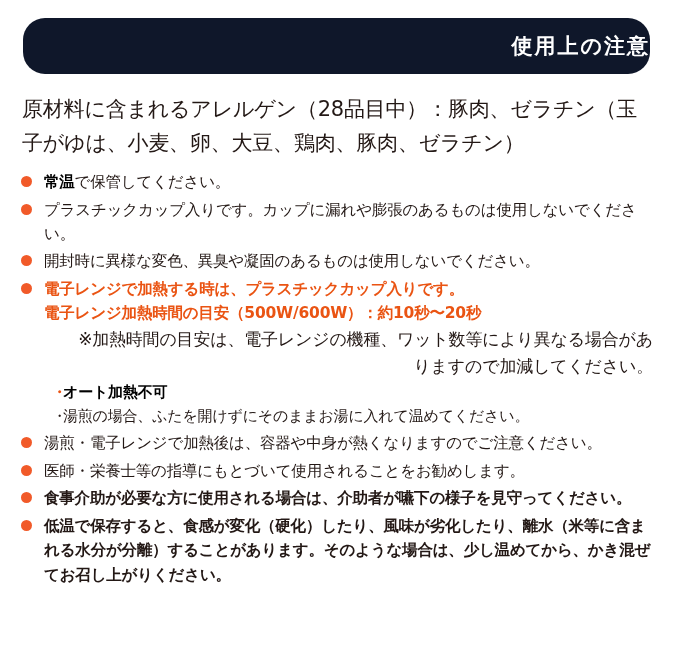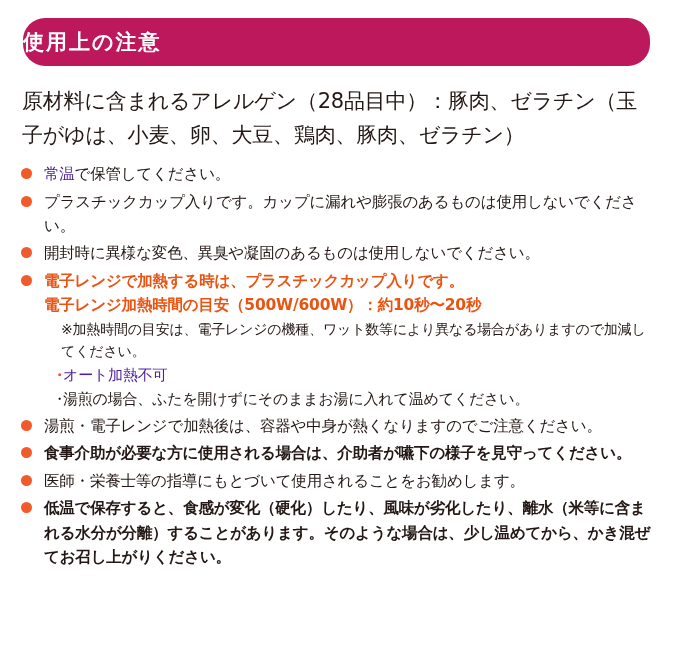--- a/index.html
+++ b/index.html
@@ -16,26 +16,26 @@
   }
   .page {
     position: relative;
     width: 673px;
     height: 665px;
     box-sizing: border-box;
     padding: 0 20px;
   }
   .title-bar {
     margin: 18px 3px 0 3px;
-    height: 48px;
-    background: #be185d;
+    height: 56px;
+    background: #0f172a;
     border-radius: 22px;
     display: flex;
     align-items: center;
-    justify-content: flex-start;
+    justify-content: flex-end;
   }
   .title-bar .title-text {
     color: #ffffff;
     font-size: 21px;
     font-weight: bold;
     letter-spacing: 2px;
   }
   .allergen {
     margin: 18px 2px 0 2px;
     font-size: 21px;
@@ -60,41 +60,42 @@
     position: absolute;
     left: 1px;
     top: 6px;
     width: 11px;
     height: 11px;
     border-radius: 50%;
     background: #f15a29;
     display: block;
   }
   .bold-orange {
-    color: #4c1d95;
-    font-weight: normal;
+    color: #000000;
+    font-weight: bold;
   }
   .bold {
     font-weight: bold;
   }
   .sub-block {
     margin-top: 2px;
   }
   .sub-line {
     font-size: 15.5px;
     line-height: 1.58;
     letter-spacing: -0.2px;
     color: #ea5413;
     font-weight: bold;
   }
   .note {
-    font-size: 14px;
+    font-size: 17px;
     line-height: 1.6;
     letter-spacing: -0.2px;
     color: #231815;
+    text-align: right;
   }
   .note-indent {
     padding-left: 17px;
   }
   .dotline {
     position: relative;
     padding-left: 19px;
     font-size: 15px;
     line-height: 1.6;
     letter-spacing: -0.2px;
@@ -153,28 +154,28 @@
           <span>湯煎の場合、ふたを開けずにそのままお湯に入れて温めてください。</span>
         </div>
       </div>
     </li>
 
     <li class="item">
       <span class="bullet"></span>
       <span>湯煎・電子レンジで加熱後は、容器や中身が熱くなりますのでご注意ください。</span>
     </li>
 
+    <li class="item">
+      <span class="bullet"></span>
+      <span>医師・栄養士等の指導にもとづいて使用されることをお勧めします。</span>
+    </li>
+
     <li class="item bold">
       <span class="bullet"></span>
       <span>食事介助が必要な方に使用される場合は、介助者が嚥下の様子を見守ってください。</span>
-    </li>
-
-    <li class="item">
-      <span class="bullet"></span>
-      <span>医師・栄養士等の指導にもとづいて使用されることをお勧めします。</span>
     </li>
 
     <li class="item bold">
       <span class="bullet"></span>
       <span>低温で保存すると、食感が変化（硬化）したり、風味が劣化したり、離水（米等に含まれる水分が分離）することがあります。そのような場合は、少し温めてから、かき混ぜてお召し上がりください。</span>
     </li>
 
   </ul>
 </div>
 

